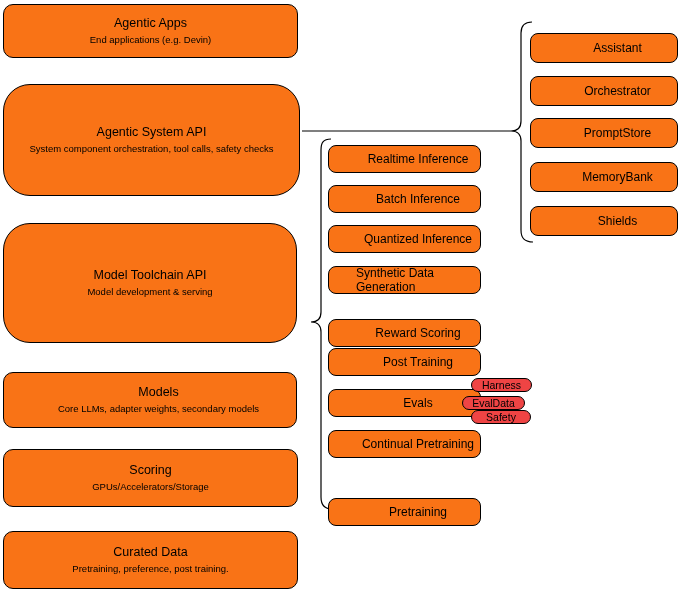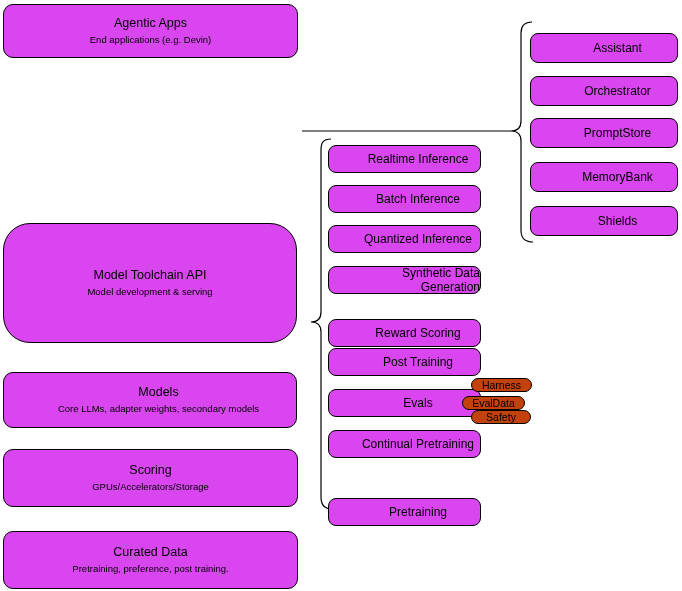--- a/index.html
+++ b/index.html
@@ -2,29 +2,29 @@
 <html><head>
 <meta charset="utf-8">
 <style>
   html,body{margin:0;padding:0;background:#ffffff;}
   .canvas{
     position:relative;width:682px;height:591px;background:#ffffff;
     font-family:"Liberation Sans",sans-serif;color:#000;overflow:hidden;
   }
   .connectors{position:absolute;left:0;top:0;width:682px;height:591px;pointer-events:none;}
   .box{
-    position:absolute;box-sizing:border-box;border:1px solid #000;background:#d946ef;
+    position:absolute;box-sizing:border-box;border:1px solid #000;background:#f97316;
     display:flex;flex-direction:column;align-items:center;justify-content:center;
-    text-align:right;
+    text-align:left;
   }
   .lbox .title{font-size:12.5px;line-height:1.25;color:#000;}
   .lbox .subtitle{font-size:9.5px;line-height:1.3;margin-top:3px;color:#000;}
   .mbox,.rbox{font-size:12px;border-radius:8px;z-index:1;padding-left:27px;}
   .pill{
-    position:absolute;box-sizing:border-box;border:1px solid #000;background:#c2410c;
+    position:absolute;box-sizing:border-box;border:1px solid #000;background:#ef4444;
     border-radius:8px;display:flex;align-items:center;justify-content:center;
     font-size:10.5px;line-height:1;z-index:2;text-align:center;
   }
   
   .b-apps     {left:3px;top:4px;  width:295px;height:54px; border-radius:10px;}
   .b-sysapi   {left:3px;top:84px; width:297px;height:112px;border-radius:27px;}
   .b-toolapi  {left:3px;top:223px;width:294px;height:120px;border-radius:27px;}
   .b-models   {left:3px;top:372px;width:294px;height:56px; border-radius:10px;padding-left:17px;}
   .b-hardware {left:3px;top:449px;width:295px;height:58px; border-radius:10px;}
   .b-data     {left:3px;top:531px;width:295px;height:58px; border-radius:10px;}
@@ -47,20 +47,24 @@
 
   <svg class="connectors" viewBox="0 0 682 591" xmlns="http://www.w3.org/2000/svg">
     <path d="M302,131 L511,131" stroke="#000" stroke-width="1.2" fill="none"></path>
     <path d="M532,22 C524,22 521,26 521,33 L521,121 C521,127 519,131 511,131 C519,131 521,135 521,141 L521,230 C521,238 524,242 533,242" stroke="#000" stroke-width="1.2" fill="none"></path>
     <path d="M331,139 C323,139 321,143 321,150 L321,312 C321,318 319,322 311,322 C319,322 321,326 321,332 L321,497 C321,504 324,509 332,509" stroke="#000" stroke-width="1.2" fill="none"></path>
   </svg>
 
   <div class="box lbox b-apps">
     <div class="title">Agentic Apps</div>
     <div class="subtitle">End applications (e.g. Devin)</div>
+  </div>
+  <div class="box lbox b-sysapi">
+    <div class="title">Agentic System API</div>
+    <div class="subtitle">System component orchestration, tool calls, safety checks</div>
   </div>
   <div class="box lbox b-toolapi">
     <div class="title">Model Toolchain API</div>
     <div class="subtitle">Model development &amp; serving</div>
   </div>
   <div class="box lbox b-models">
     <div class="title">Models</div>
     <div class="subtitle">Core LLMs, adapter weights, secondary models</div>
   </div>
   <div class="box lbox b-hardware">

